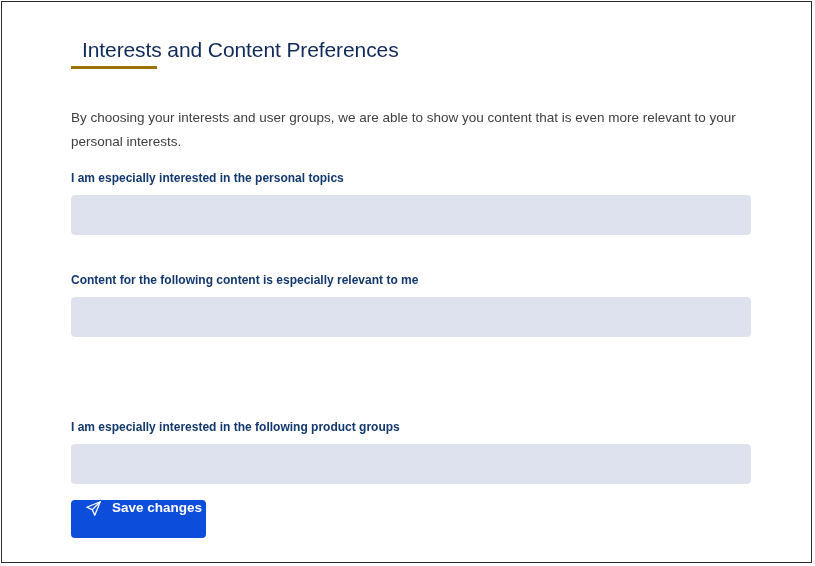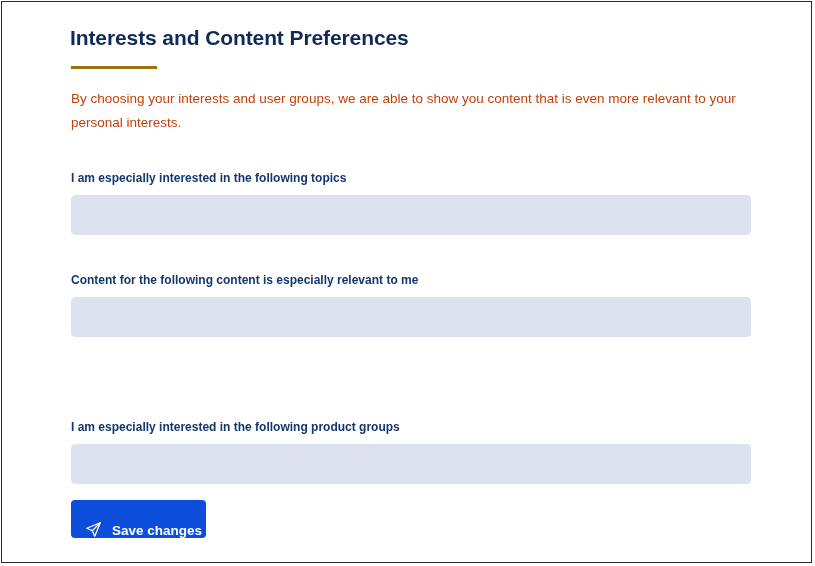--- a/index.html
+++ b/index.html
@@ -34,47 +34,47 @@
     top: 0;
     width: 700px;
     height: 100%;
   }
 
   
   .page-title {
     position: absolute;
     left: 0;
     top: 22px;
-    margin: 0;
+    margin: 12px;
     font-size: 21px;
     line-height: 27px;
-    font-weight: bold;
+    font-weight: normal;
     color: #102a57;
     letter-spacing: -0.1px;
     white-space: nowrap;
   }
   .title-rule {
     position: absolute;
     left: 1px;
     top: 64px;
     width: 86px;
     height: 3px;
     background: #9b7409;
   }
 
   
   .intro {
     position: absolute;
     left: 1px;
-    top: 85px;
+    top: 104px;
     width: 680px;
     margin: 0;
     font-size: 13.5px;
     line-height: 24px;
-    color: #c2410c;
+    color: #404040;
   }
 
   
   .field {
     position: absolute;
     left: 1px;
     width: 680px;
   }
   .field-1 { top: 168px; }
   .field-2 { top: 270px; }
@@ -116,21 +116,21 @@
     box-sizing: border-box;
     background: #0d4ddb;
     border: none;
     border-radius: 4px;
     color: #ffffff;
     font-family: "Liberation Sans", sans-serif;
     font-size: 13.5px;
     font-weight: bold;
     cursor: pointer;
     display: flex;
-    align-items: flex-end;
+    align-items: flex-start;
     justify-content: flex-start;
     padding: 0 0 0 14px;
     gap: 10px;
   }
   .save-button .send-icon {
     display: inline-flex;
     width: 17px;
     height: 17px;
     flex: 0 0 auto;
   }
@@ -143,21 +143,21 @@
 <div class="page-frame">
   <div class="content">
 
     <h1 class="page-title">Interests and Content Preferences</h1>
 
     <div class="title-rule"></div>
 
     <p class="intro">By choosing your interests and user groups, we are able to show you content that is even more relevant to your personal interests.</p>
 
     <div class="field field-1">
-      <label class="field-label">I am especially interested in the following topics</label>
+      <label class="field-label">I am especially interested in the personal topics</label>
       <input class="field-input" type="text" placeholder="" style="">
     </div>
 
     <div class="field field-2">
       <label class="field-label">Content for the following content is especially relevant to me</label>
       <input class="field-input" type="text" placeholder="" style="">
     </div>
 
     <div class="field field-3">
       <label class="field-label">I am especially interested in the following product groups</label>

